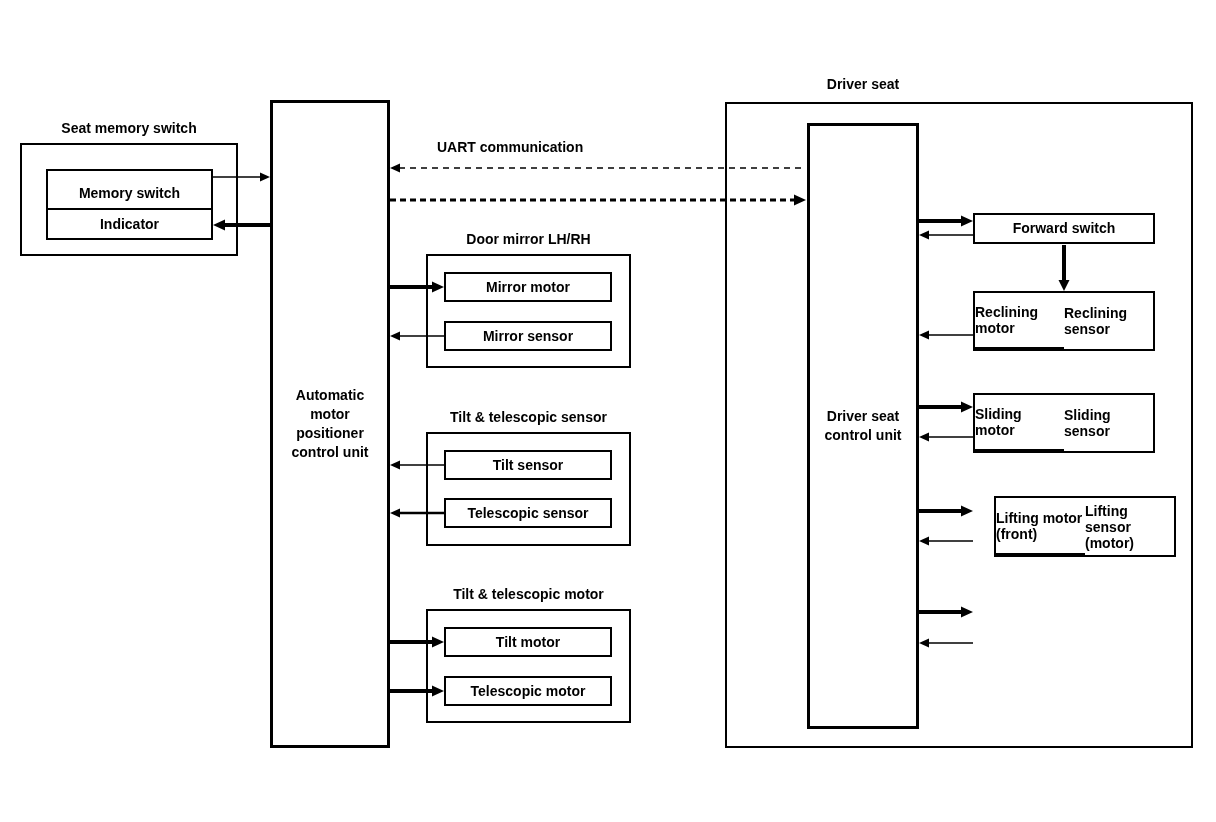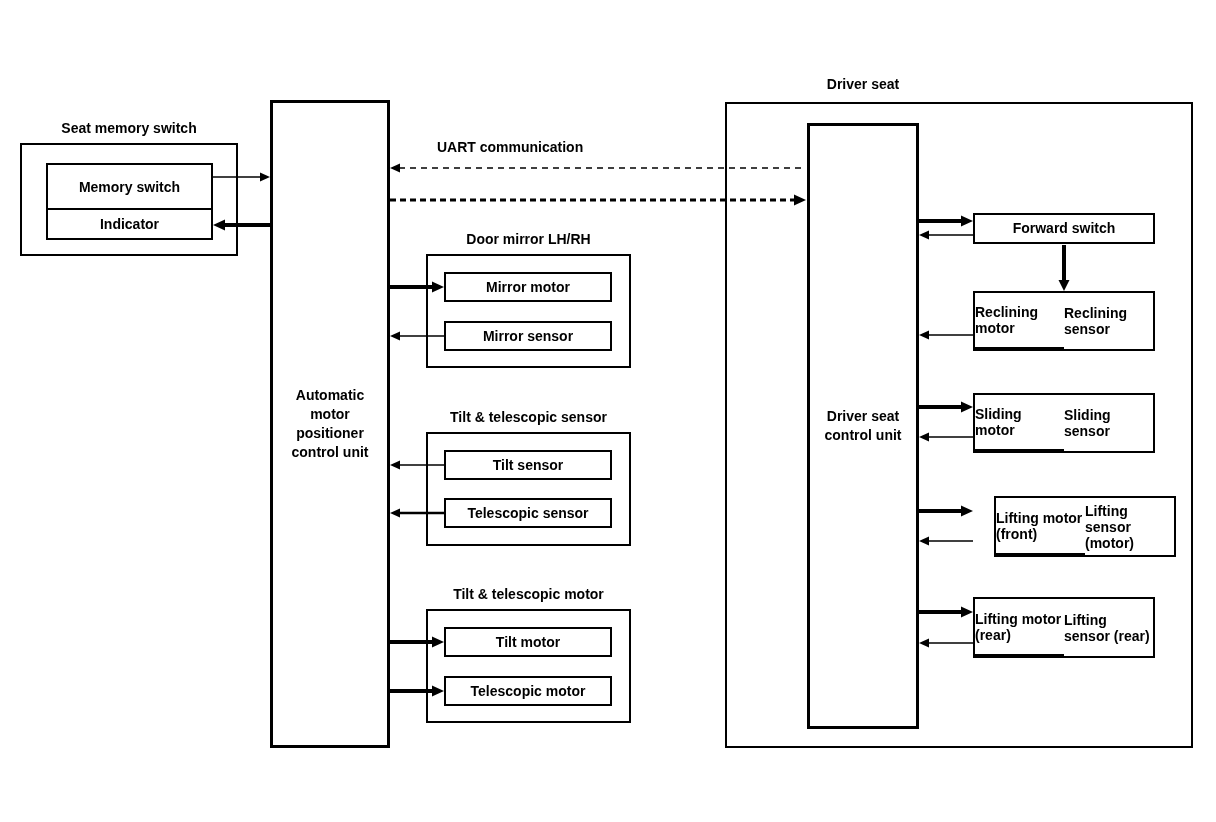--- a/index.html
+++ b/index.html
@@ -129,21 +129,21 @@
       <polygon points="973,612 961,606.5 961,617.5" fill="#000"></polygon>
     </g>
     <g>
       <line x1="973" y1="643" x2="928" y2="643" stroke="#000" stroke-width="1.5"></line>
       <polygon points="919,643 929,638.5 929,647.5" fill="#000"></polygon>
     </g>
   </svg>
 
   <div class="lbl" style="left:20px;top:120px;width:218px;">Seat memory switch</div>
   <div class="box b2 container" style="left:20px;top:143px;width:218px;height:113px;"></div>
-  <div class="box b2" style="left:46px;top:163px;width:167px;height:48px;">Memory switch</div>
+  <div class="box b2" style="left:46px;top:169px;width:167px;height:48px;">Memory switch</div>
   <div class="box b2" style="left:46px;top:208px;width:167px;height:32px;">Indicator</div>
 
   <div class="box b3 pre" style="left:270px;top:100px;width:120px;height:648px;">Automatic
 motor
 positioner
 control unit</div>
 
   <div class="lbl" style="left:437px;top:139px;text-align:left;">UART communication</div>
 
   <div class="lbl" style="left:426px;top:231px;width:205px;">Door mirror LH/RH</div>
@@ -176,18 +176,14 @@
   <div class="stack" style="left:973px;top:393px;width:182px;height:60px;">
     <div class="row">Sliding motor</div>
     <div class="row">Sliding sensor</div>
   </div>
 
   <div class="stack" style="left:994px;top:496px;width:182px;height:61px;">
     <div class="row">Lifting motor (front)</div>
     <div class="row">Lifting sensor (motor)</div>
   </div>
 
-  <div class="stack" style="left:973px;top:597px;width:182px;height:61px;">
-    <div class="row">Lifting motor (rear)</div>
-    <div class="row">Lifting sensor (rear)</div>
-  </div>
 
 </div>
 
 </body></html>

